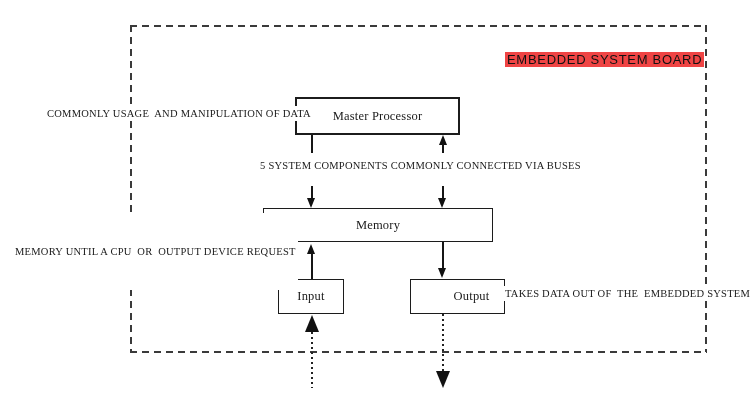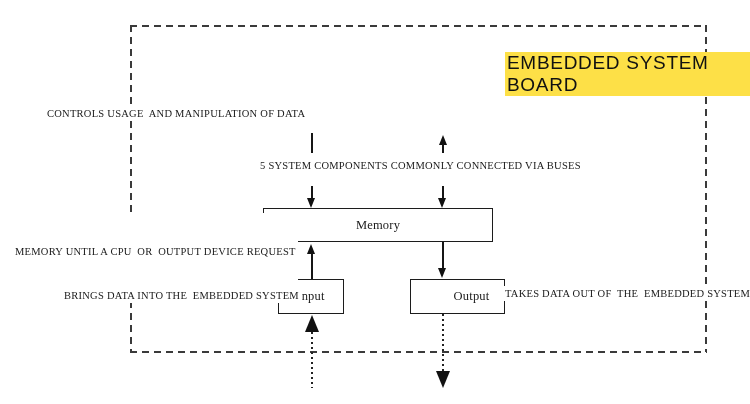--- a/index.html
+++ b/index.html
@@ -40,36 +40,39 @@
   .tri.big-down { border-left: 7px solid transparent; border-right: 7px solid transparent; border-top: 17px solid #111; z-index: 4; }
   
   .ann {
     position: absolute; background: #ffffff; white-space: pre;
     font-size: 10.5px; letter-spacing: 0.25px; line-height: 13px;
     z-index: 5; padding: 1px 2px;
   }
   .ann.two-line div { white-space: pre; }
   .board-title {
     position: absolute; font-family: "Liberation Sans", sans-serif;
-    font-size: 19px; letter-spacing: 0.7px; color: #111;
-    z-index: 5; background: #fde047; padding: 0 2px;
+    font-size: 13px; letter-spacing: 0.7px; color: #111;
+    z-index: 5; background: #ef4444; padding: 0 2px;
   }
 </style>
 </head>
 <body>
 
 <div class="stage">
 
   <div class="dash-h" style="left:130px; top:25px;  width:577px;"></div>
   <div class="dash-h" style="left:130px; top:351px; width:577px;"></div>
   <div class="dash-v" style="left:130px; top:25px;  height:327px;"></div>
   <div class="dash-v" style="left:705px; top:25px;  height:327px;"></div>
 
   <div class="board-title" style="left:505px; top:52px;">EMBEDDED SYSTEM BOARD</div>
 
+  <div class="box" style="left:295px; top:97px; width:161px; height:34px;">
+    <span>Master Processor</span>
+  </div>
   <div class="box thin" style="left:263px; top:208px; width:228px; height:32px;">
     <span>Memory</span>
   </div>
   <div class="box thin" style="left:278px; top:279px; width:64px; height:33px;">
     <span>Input</span>
   </div>
   <div class="box thin" style="left:410px; top:279px; width:65px; height:33px;padding-left:28px;">
     <span>Output</span>
   </div>
 
@@ -87,25 +90,24 @@
 
   <div class="vline" style="left:442px; top:242px; height:27px;"></div>
   <div class="tri down" style="left:438px; top:268px;"></div>
 
   <div class="tri big-up" style="left:305px; top:315px;"></div>
   <div class="vdots" style="left:311px; top:332px; height:56px;"></div>
 
   <div class="vdots" style="left:442px; top:314px; height:57px;"></div>
   <div class="tri big-down" style="left:436px; top:371px;"></div>
 
-  <div class="ann" style="left:45px; top:106px;">CONTROLS USAGE  AND MANIPULATION OF DATA</div>
+  <div class="ann" style="left:45px; top:106px;">COMMONLY USAGE  AND MANIPULATION OF DATA</div>
 
   <div class="ann" style="left:258px; top:158px;text-align:center;">5 SYSTEM COMPONENTS COMMONLY CONNECTED VIA BUSES</div>
 
   <div class="ann two-line" style="left:13px; top:213px; line-height:15px;">
     <div>MEMORY UNTIL A CPU  OR  OUTPUT DEVICE REQUEST</div>
   </div>
 
-  <div class="ann" style="left:62px; top:288px;">BRINGS DATA INTO THE  EMBEDDED SYSTEM</div>
 
   <div class="ann" style="left:503px; top:286px;">TAKES DATA OUT OF  THE  EMBEDDED SYSTEM</div>
 
 </div>
 
 </body></html>

